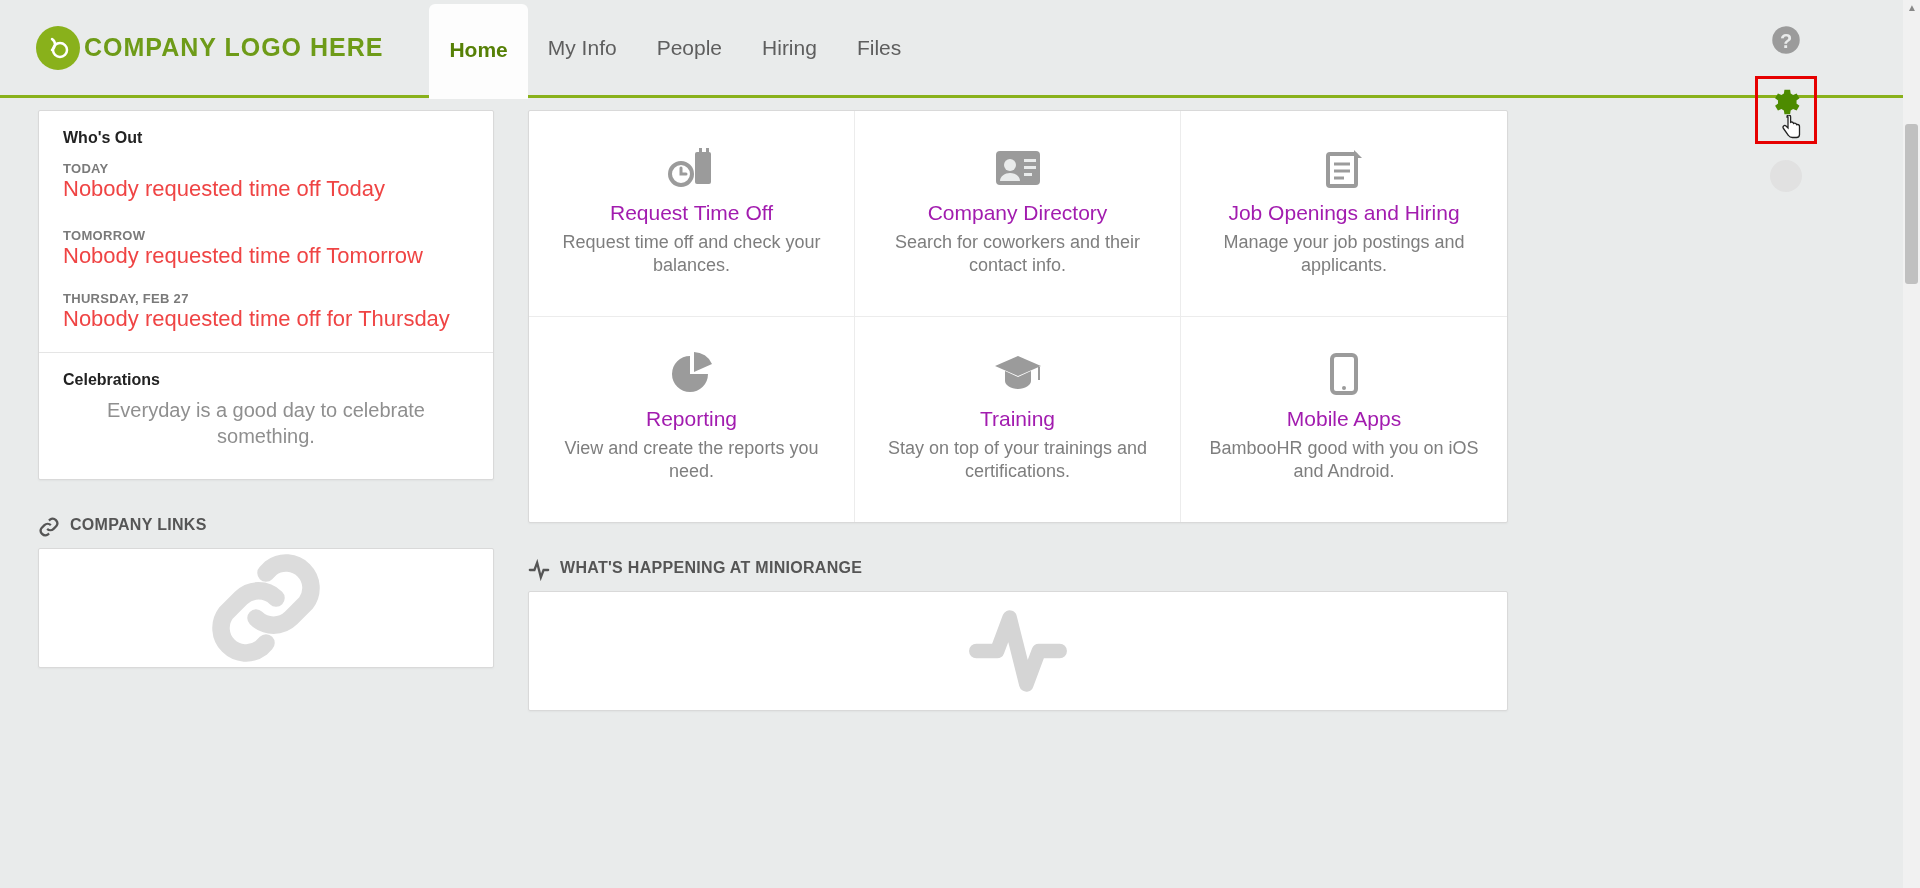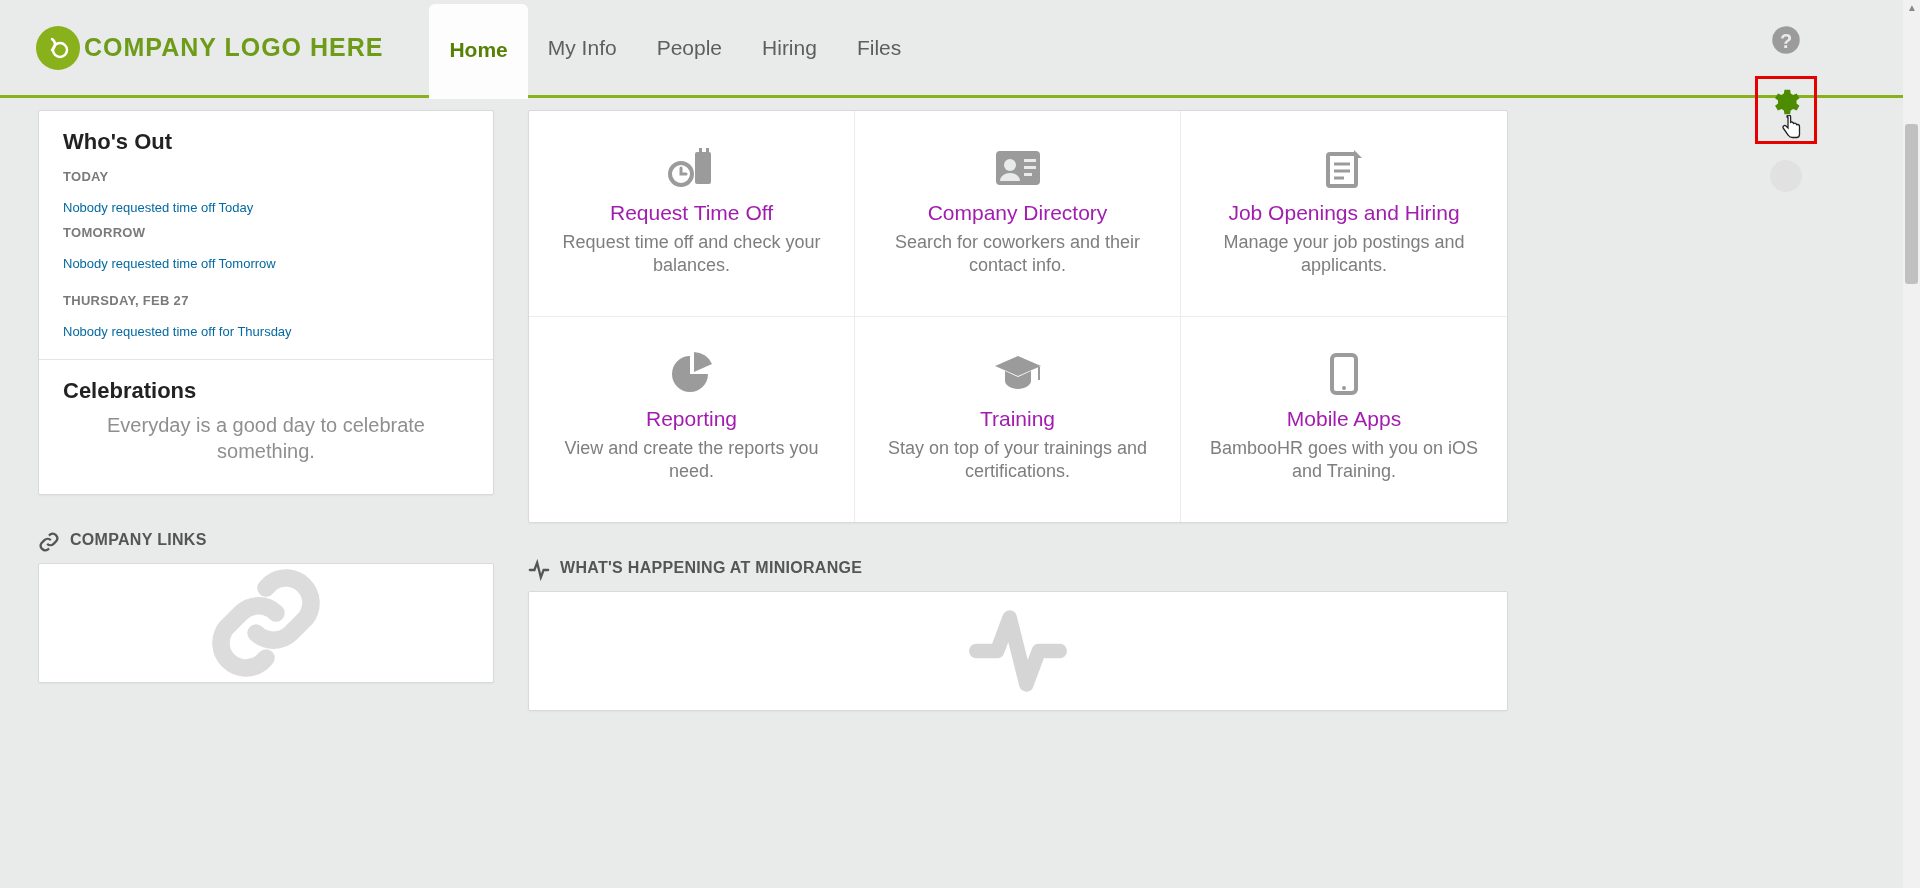--- a/index.html
+++ b/index.html
@@ -18,23 +18,23 @@
 .settings-highlight { border: 3px solid #e60000; width: 62px; height: 68px; display: flex; align-items: flex-start; justify-content: center; padding-top: 6px; position: relative; }
 .avatar { width: 32px; height: 32px; border-radius: 50%; background: #e1e1e1; }
 .cursor-hand { position: absolute; left: 20px; top: 36px; pointer-events: none; }
 
 .content { display: flex; padding: 0 0 0 38px; gap: 34px; }
 .left-col { width: 456px; margin-top: 12px; }
 .right-col { width: 980px; margin-top: 12px; }
 
 .card { background: #fff; border: 1px solid #d9d9d9; border-radius: 2px; box-shadow: 0 1px 2px rgba(0,0,0,0.04); }
 .whos-out { padding: 18px 24px 20px 24px; margin-bottom: 0; border-top: none; }
-.whos-out-title, .celebrations-title { font-size: 22px; font-weight: 700; color: #222; margin-bottom: 8px; }
+.whos-out-title, .celebrations-title { font-size: 16px; font-weight: 700; color: #222; margin-bottom: 8px; }
 .day-label { font-size: 13px; font-weight: 700; color: #7a7a7a; letter-spacing: 0.3px; margin-top: 14px; }
-.day-text { font-size: 13px; color: #0369a1; margin-top: 16px; }
+.day-text { font-size: 22px; color: #ef4444; margin-top: 0; }
 .card-divider { border-top: 1px solid #e5e5e5; }
 .celebrations { padding: 18px 24px 30px 24px; }
 .celebrations-text { font-size: 20px; color: #8f8f8f; text-align: center; line-height: 1.3; margin-top: 6px; }
 
 .action-grid { display: grid; grid-template-columns: 1fr 1fr 1fr; background: #fff; border: 1px solid #d9d9d9; border-radius: 2px; box-shadow: 0 1px 2px rgba(0,0,0,0.04); }
 .action-cell { padding: 28px 26px 38px 26px; text-align: center; border-right: 1px solid #ececec; border-bottom: 1px solid #ececec; cursor: pointer; }
 .action-cell:nth-child(3n) { border-right: none; }
 .action-cell:nth-child(n+4) { border-bottom: none; }
 .action-icon-wrap { height: 58px; display: flex; align-items: center; justify-content: center; margin-bottom: 4px; }
 .action-title { font-size: 21px; font-weight: 400; color: #a21caf; margin-bottom: 6px; }
@@ -101,21 +101,21 @@
   </div>
 </div>
 
 <div class="content">
   <div class="left-col">
     <div class="card">
       <div class="whos-out">
         <div class="whos-out-title">Who's Out</div>
         <div class="day-label">TODAY</div>
         <div class="day-text">Nobody requested time off Today</div>
-        <div class="day-label" style="margin-top:10px">TOMORROW</div>
+        <div class="day-label" style="margin-top:26px">TOMORROW</div>
         <div class="day-text">Nobody requested time off Tomorrow</div>
         <div class="day-label" style="margin-top:22px">THURSDAY, FEB 27</div>
         <div class="day-text">Nobody requested time off for Thursday</div>
       </div>
       <div class="card-divider"></div>
       <div class="celebrations">
         <div class="celebrations-title">Celebrations</div>
         <div class="celebrations-text">Everyday is a good day to celebrate something.</div>
       </div>
     </div>
@@ -199,21 +199,21 @@
         <div class="action-desc">Stay on top of your trainings and certifications.</div>
       </div>
       <div class="action-cell">
         <div class="action-icon-wrap">
             <svg width="30" height="44" viewBox="0 0 30 44" fill="none" stroke="#9b9b9b" stroke-width="4">
               <rect x="3" y="3" width="24" height="38" rx="4"></rect>
               <circle cx="15" cy="36" r="2" fill="#9b9b9b" stroke="none"></circle>
             </svg>
           </div>
         <div class="action-title">Mobile Apps</div>
-        <div class="action-desc">BambooHR goes with you on iOS and Training.</div>
+        <div class="action-desc">BambooHR good with you on iOS and Android.</div>
       </div>
     </div>
 
     <div class="section-header">
       <svg width="22" height="22" viewBox="0 0 24 24" fill="none" stroke="#555" stroke-width="2.5" stroke-linecap="round">
           <polyline points="2 12 7 12 10 4 14 20 17 12 22 12"></polyline>
         </svg>
       <span>WHAT'S HAPPENING AT MINIORANGE</span>
     </div>
     <div class="happening-card">

